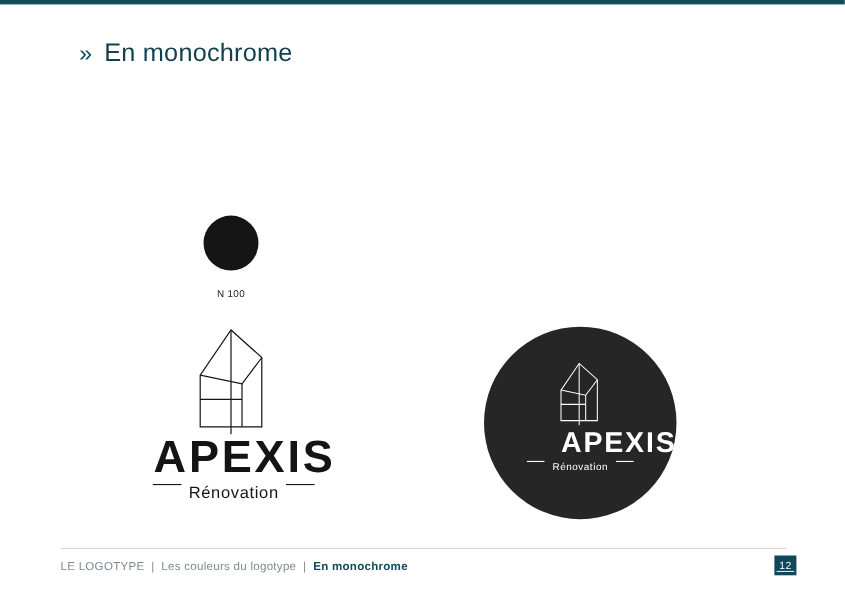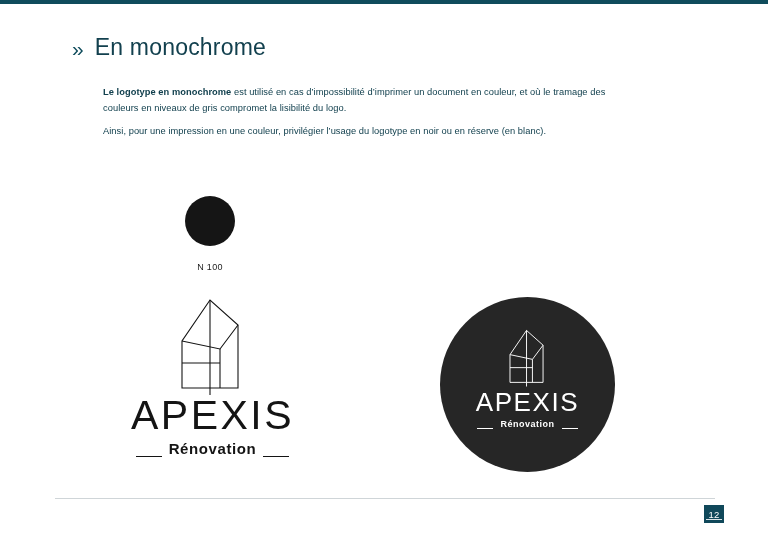--- a/index.html
+++ b/index.html
@@ -120,30 +120,30 @@
     left: 0;
     top: 100px;
     width: 185px;
     text-align: center;
   }
   .word-main {
     font-family: "Liberation Sans", sans-serif;
     font-size: 41px;
     letter-spacing: 2.5px;
     color: #141414;
-    font-weight: 400;
+    font-weight: 700;
     line-height: 1;
+    text-align: right;
   }
   .word-sub-row {
     display: flex;
-    align-items: flex-end;
+    align-items: flex-start;
     justify-content: center;
     gap: 7px;
     margin-top: 4px;
-    font-weight: bold;
   }
   .word-sub-row .rule {
     height: 1px;
     background: #141414;
     width: 26px;
   }
   .word-sub {
     font-size: 15px;
     letter-spacing: 0.6px;
     color: #141414;
@@ -224,25 +224,21 @@
 
 <div class="page">
 
   <div class="top-rule"></div>
 
   <div class="title-row">
     <span class="chev">»</span>
     <span class="page-title">En monochrome</span>
   </div>
 
-  <div class="para p1">
-    <b>Le logotype en monochrome</b><span> est utilisé en cas d’impossibilité d’imprimer un document en couleur, et où le tramage des couleurs en niveaux de gris compromet la lisibilité du logo.</span>
-  </div>
-
-  <div class="para p2">Ainsi, pour une impression en une couleur, privilégier l’usage du logotype en noir ou en réserve (en blanc).</div>
+
 
   <div class="swatch n100">
     <div class="disc black"></div>
     <div class="cap">N 100</div>
   </div>
 
 
   <div class="logo-light">
     <div class="mark lightmark">
       <svg width="105" height="100" viewBox="0 0 105 100" fill="none" stroke="#141414" stroke-width="1.1">
@@ -278,16 +274,23 @@
       <div class="word-sub-row">
         <span class="rule"></span>
         <span class="word-sub">Rénovation</span>
         <span class="rule"></span>
       </div>
     </div>
   </div>
 
   <div class="footer-rule"></div>
 
+  <div class="footer">
+    <span>LE LOGOTYPE</span>
+    <span class="sep">|</span>
+    <span>Les couleurs du logotype</span>
+    <span class="sep">|</span>
+    <span class="current">En monochrome</span>
+  </div>
 
   <div class="pagenum">12</div>
 
 </div>
 
 </body></html>

